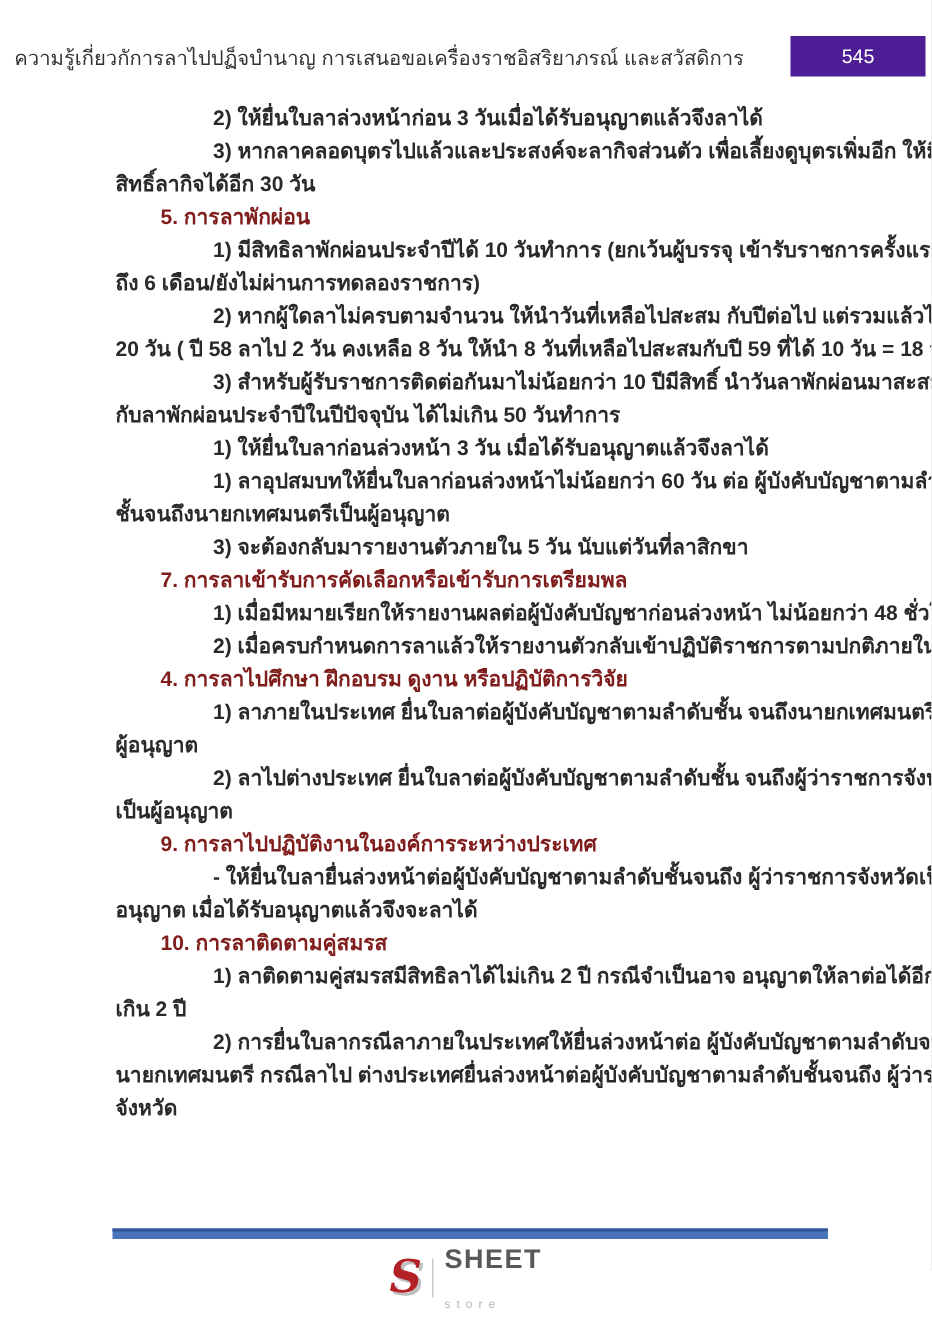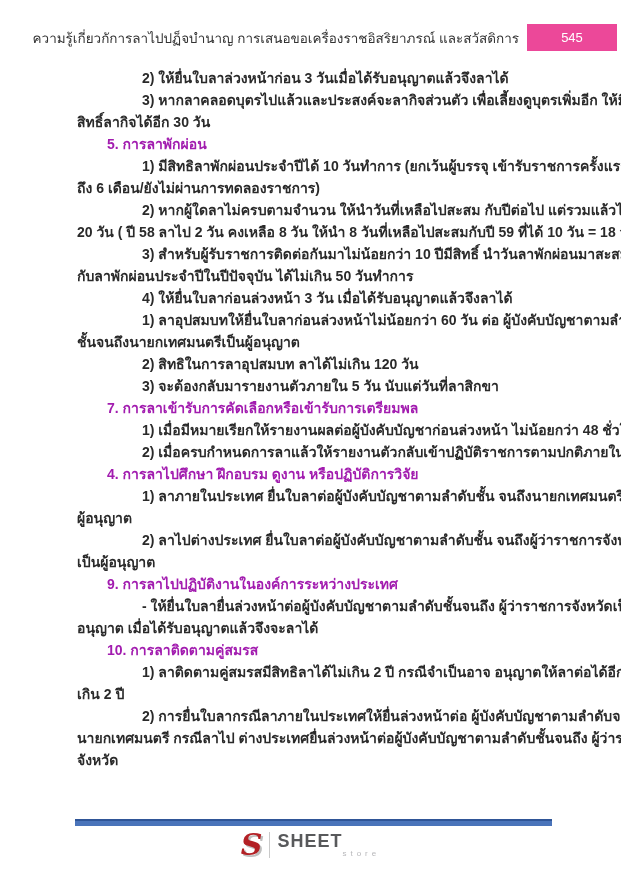--- a/index.html
+++ b/index.html
@@ -15,56 +15,57 @@
   
   .header {
     position:absolute; top:24px; left:0; right:0;
     display:flex; align-items:center; justify-content:flex-end;
   }
   .header-title {
     font-size:13.5px; color:#333; margin-right:8px; white-space:nowrap;
   }
   .page-badge {
     width:90px; height:27px; margin-right:4px;
-    background:#ec4899; color:#ffffff;
+    background:#4c1d95; color:#ffffff;
     font-size:13px;
     display:flex; align-items:center; justify-content:center;
     flex:0 0 auto;
+    margin-left:23px;
   }
   
   .doc-body {
     position:absolute; top:67px; left:77px; width:474px;
   }
   .line {
     font-size:14px; line-height:22px; height:22px;
     white-space:nowrap; color:#2a2a2a;font-weight:bold;
   }
   .line.item    { padding-left:65px; }
-  .line.heading { padding-left:30px; font-weight:bold; color:#a21caf; }
+  .line.heading { padding-left:30px; font-weight:bold; color:#7f1d1d; }
   .line.cont    { padding-left:0; }
   
   .footer-bar {
     position:absolute; left:75px; top:819px;
     width:477px; height:5px;
     background:#4a74ba;
     border-top:2px solid #2f5597;
   }
   .footer-logo {
     position:absolute; top:830px; left:0; right:0;
     display:flex; justify-content:center; align-items:center; gap:7px;
   }
   .logo-s {
     font-family:"DejaVu Serif", serif;
     font-style:italic; font-weight:bold;
     font-size:30px; line-height:1;
     color:#b32025;
     text-shadow:2px 2px 0 #bfbfbf;
   }
   .logo-divider { width:1px; height:26px; background:#c9c9c9; }
-  .logo-stack { display:flex; flex-direction:row; align-items:flex-start; }
+  .logo-stack { display:flex; flex-direction:column; align-items:flex-start; }
   .logo-text {
     font-size:18px; font-weight:bold; color:#58595b;
     letter-spacing:1px; line-height:1;
   }
   .logo-subtext {
     font-size:8px; color:#b7b7ba; letter-spacing:4px; margin-top:18px; line-height:1;
   }
 </style>
 </head>
 <body>
@@ -81,24 +82,23 @@
   <div class="line item">2) ให้ยื่นใบลาล่วงหน้าก่อน 3 วันเมื่อได้รับอนุญาตแล้วจึงลาได้</div>
       <div class="line item">3) หากลาคลอดบุตรไปแล้วและประสงค์จะลากิจส่วนตัว เพื่อเลี้ยงดูบุตรเพิ่มอีก ให้มี</div>
       <div class="line cont">สิทธิ์ลากิจได้อีก 30 วัน</div>
       <div class="line heading">5. การลาพักผ่อน</div>
       <div class="line item">1) มีสิทธิลาพักผ่อนประจำปีได้ 10 วันทำการ (ยกเว้นผู้บรรจุ เข้ารับราชการครั้งแรกไม่</div>
       <div class="line cont">ถึง 6 เดือน/ยังไม่ผ่านการทดลองราชการ)</div>
       <div class="line item">2) หากผู้ใดลาไม่ครบตามจำนวน ให้นำวันที่เหลือไปสะสม กับปีต่อไป แต่รวมแล้วไม่เกิน</div>
       <div class="line cont">20 วัน ( ปี 58 ลาไป 2 วัน คงเหลือ 8 วัน ให้นำ 8 วันที่เหลือไปสะสมกับปี 59 ที่ได้ 10 วัน = 18 วัน)</div>
       <div class="line item">3) สำหรับผู้รับราชการติดต่อกันมาไม่น้อยกว่า 10 ปีมีสิทธิ์ นำวันลาพักผ่อนมาสะสมรวม</div>
       <div class="line cont">กับลาพักผ่อนประจำปีในปีปัจจุบัน ได้ไม่เกิน 50 วันทำการ</div>
-      <div class="line item">4) ให้ยื่นใบลาก่อนล่วงหน้า 3 วัน เมื่อได้รับอนุญาตแล้วจึงลาได้</div>
+      <div class="line item">1) ให้ยื่นใบลาก่อนล่วงหน้า 3 วัน เมื่อได้รับอนุญาตแล้วจึงลาได้</div>
       <div class="line item">1) ลาอุปสมบทให้ยื่นใบลาก่อนล่วงหน้าไม่น้อยกว่า 60 วัน ต่อ ผู้บังคับบัญชาตามลำดับ</div>
       <div class="line cont">ชั้นจนถึงนายกเทศมนตรีเป็นผู้อนุญาต</div>
-      <div class="line item">2) สิทธิในการลาอุปสมบท ลาได้ไม่เกิน 120 วัน</div>
       <div class="line item">3) จะต้องกลับมารายงานตัวภายใน 5 วัน นับแต่วันที่ลาสิกขา</div>
       <div class="line heading">7. การลาเข้ารับการคัดเลือกหรือเข้ารับการเตรียมพล</div>
       <div class="line item">1) เมื่อมีหมายเรียกให้รายงานผลต่อผู้บังคับบัญชาก่อนล่วงหน้า ไม่น้อยกว่า 48 ชั่วโมง</div>
       <div class="line item">2) เมื่อครบกำหนดการลาแล้วให้รายงานตัวกลับเข้าปฏิบัติราชการตามปกติภายใน 7 วัน</div>
       <div class="line heading">4. การลาไปศึกษา ฝึกอบรม ดูงาน หรือปฏิบัติการวิจัย</div>
       <div class="line item">1) ลาภายในประเทศ ยื่นใบลาต่อผู้บังคับบัญชาตามลำดับชั้น จนถึงนายกเทศมนตรีเป็น</div>
       <div class="line cont">ผู้อนุญาต</div>
       <div class="line item">2) ลาไปต่างประเทศ ยื่นใบลาต่อผู้บังคับบัญชาตามลำดับชั้น จนถึงผู้ว่าราชการจังหวัด</div>
       <div class="line cont">เป็นผู้อนุญาต</div>
       <div class="line heading">9. การลาไปปฏิบัติงานในองค์การระหว่างประเทศ</div>

